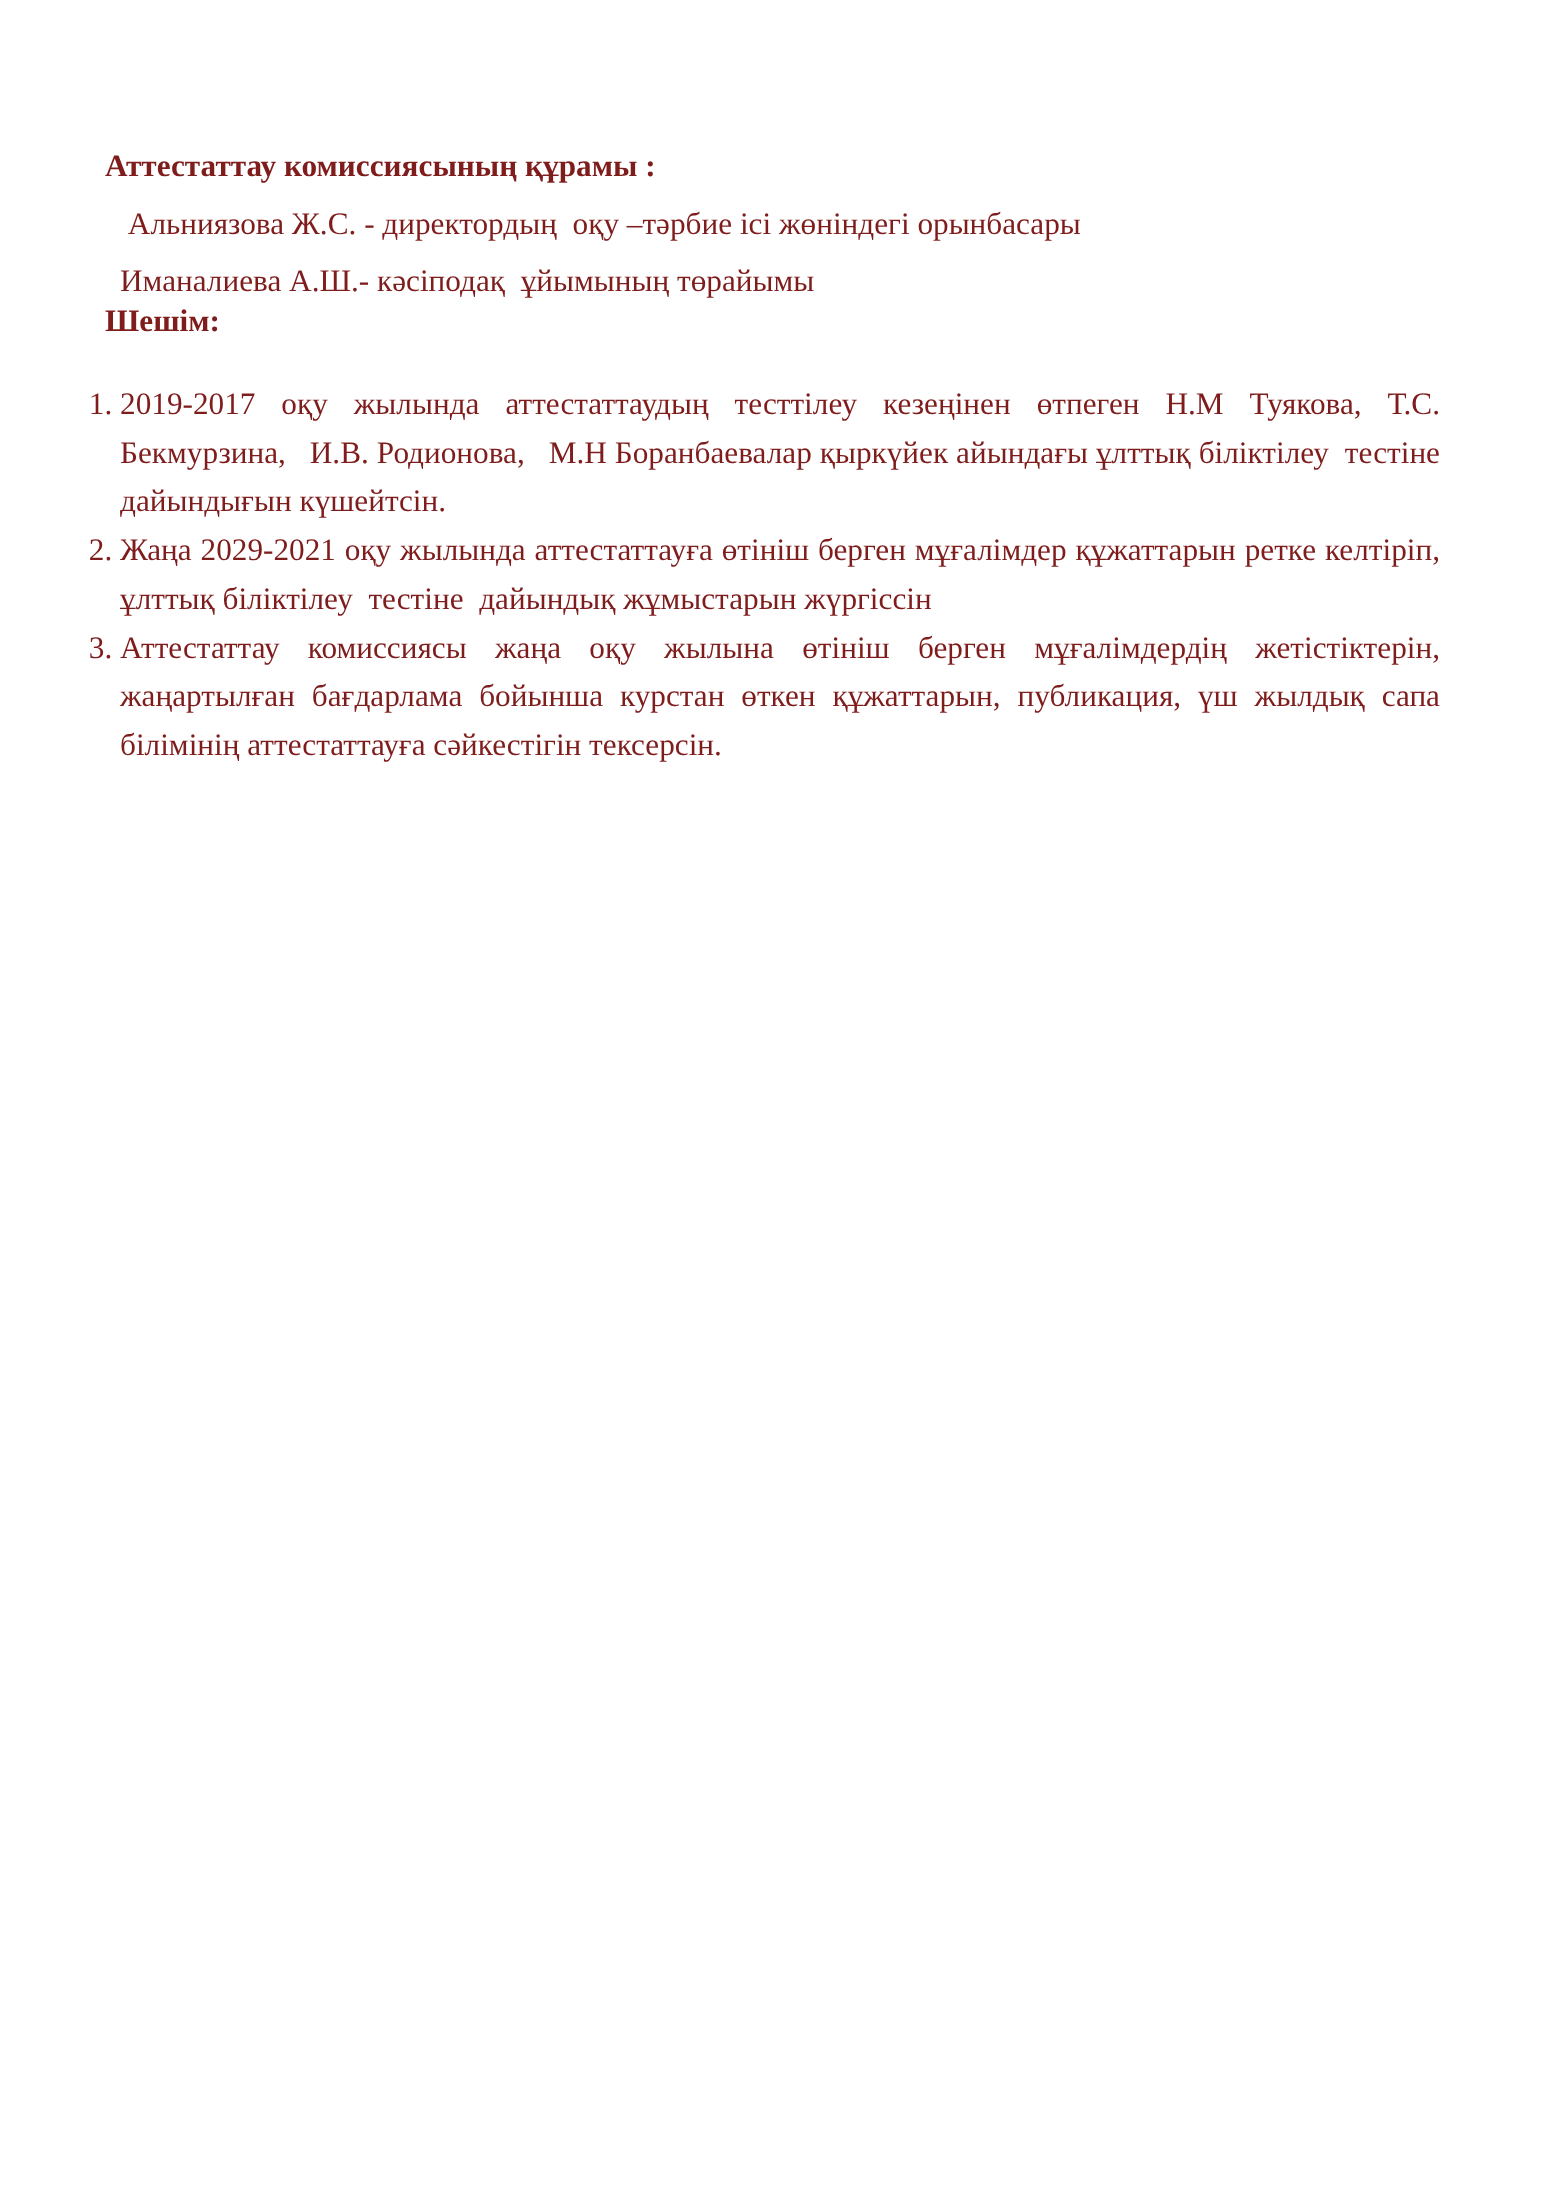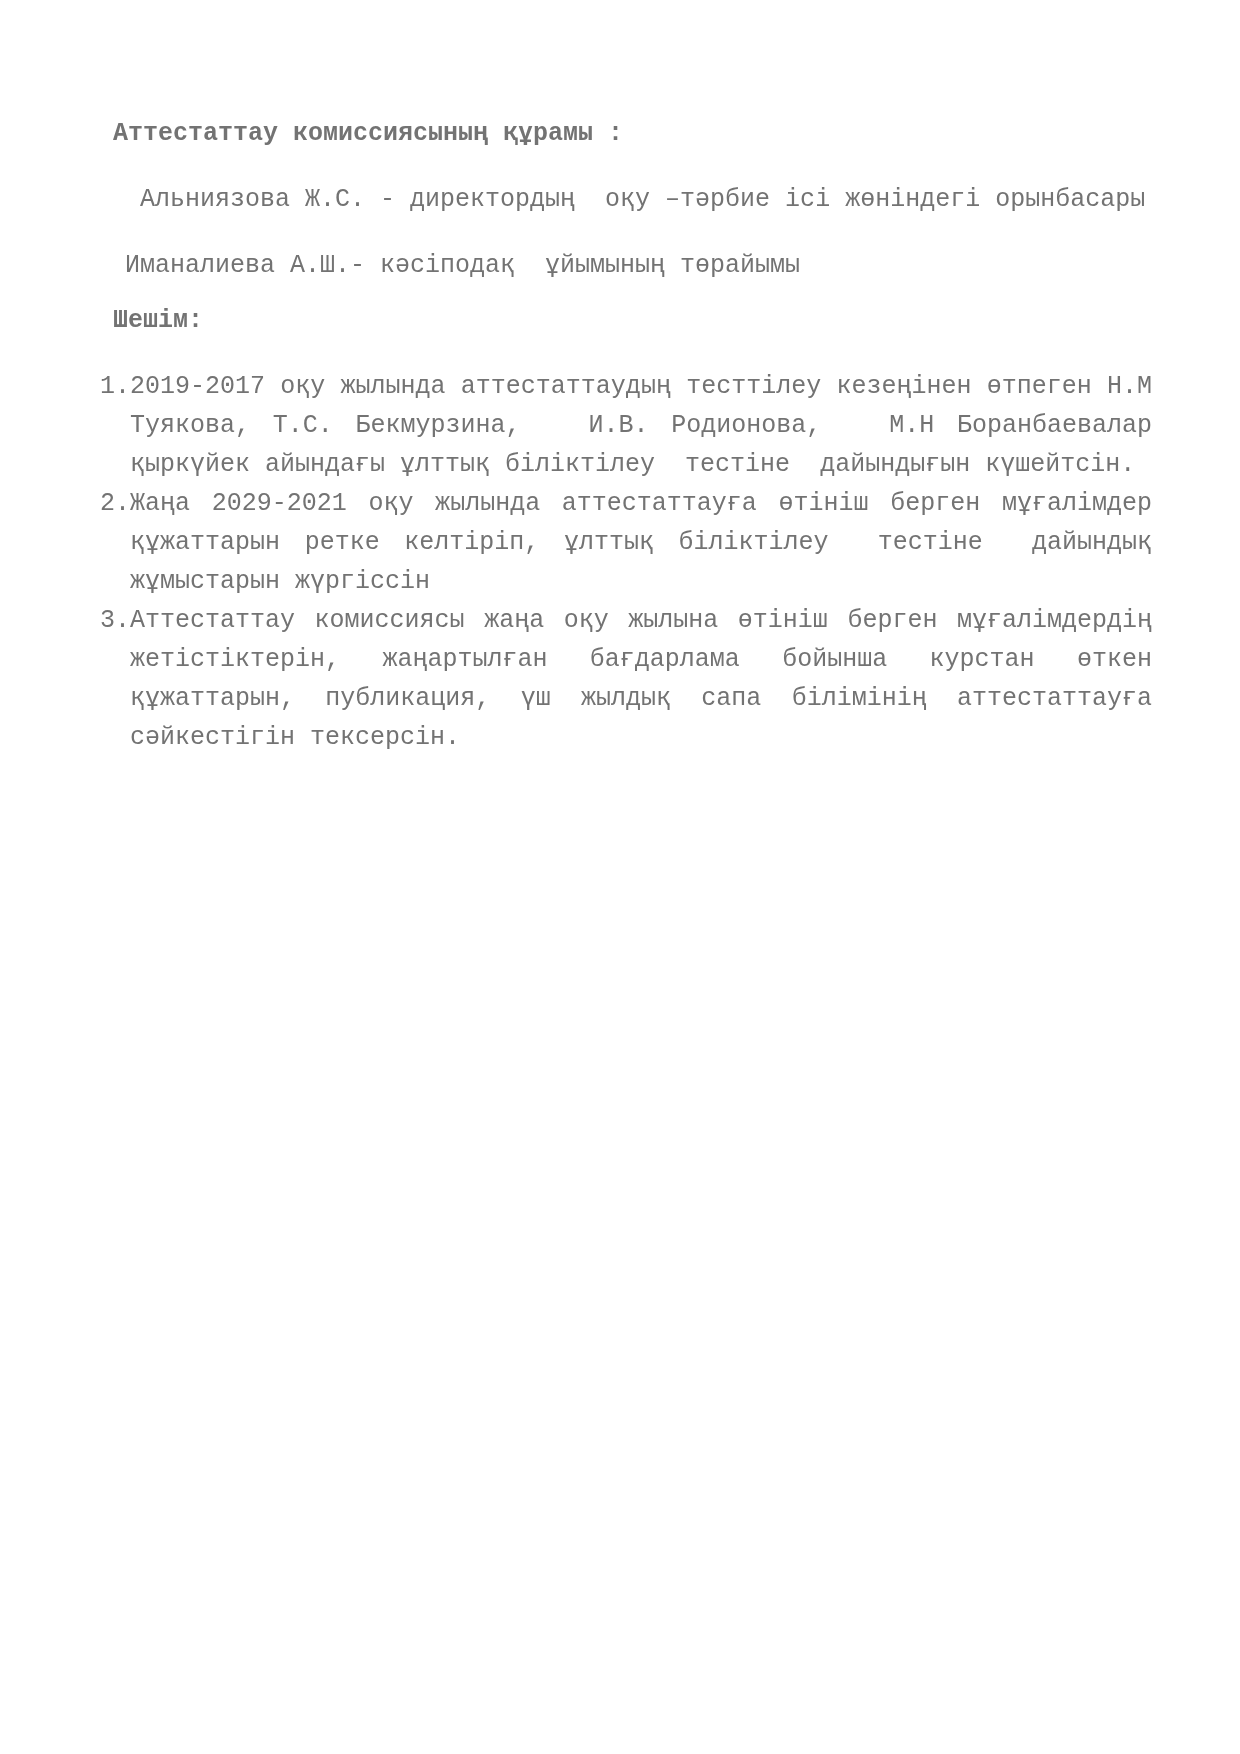--- a/index.html
+++ b/index.html
@@ -5,39 +5,38 @@
   html, body {
     margin: 0;
     padding: 0;
     background: #ffffff;
   }
   .page {
     box-sizing: border-box;
     width: 1240px;
     height: 1754px;
     background: #ffffff;
-    color: #737373;
-    padding: 118px 88px 0 100px;
-    font-family: Liberation Mono, monospace;
+    color: #7f1d1d;
+    padding: 118px 88px 0 71px;
+    font-family: Liberation Serif, serif;
     font-size: 25px;
     overflow: hidden;
   }
   .heading {
     font-size: 25px;
     font-weight: bold;
     line-height: 32px;
     margin: 0;
     padding-left: 13px;
     white-space: pre-wrap;
   }
   .heading.second {
-    margin-top: 23px;
   }
   .member {
-    margin: 34px 0 0 0;
+    margin: 14px 0 0 0;
     padding-left: 25px;
     line-height: 32px;
     white-space: pre-wrap;
   }
   .decisions {
     margin-top: 30px;
   }
   .decision {
     display: flex;
     align-items: flex-start;

